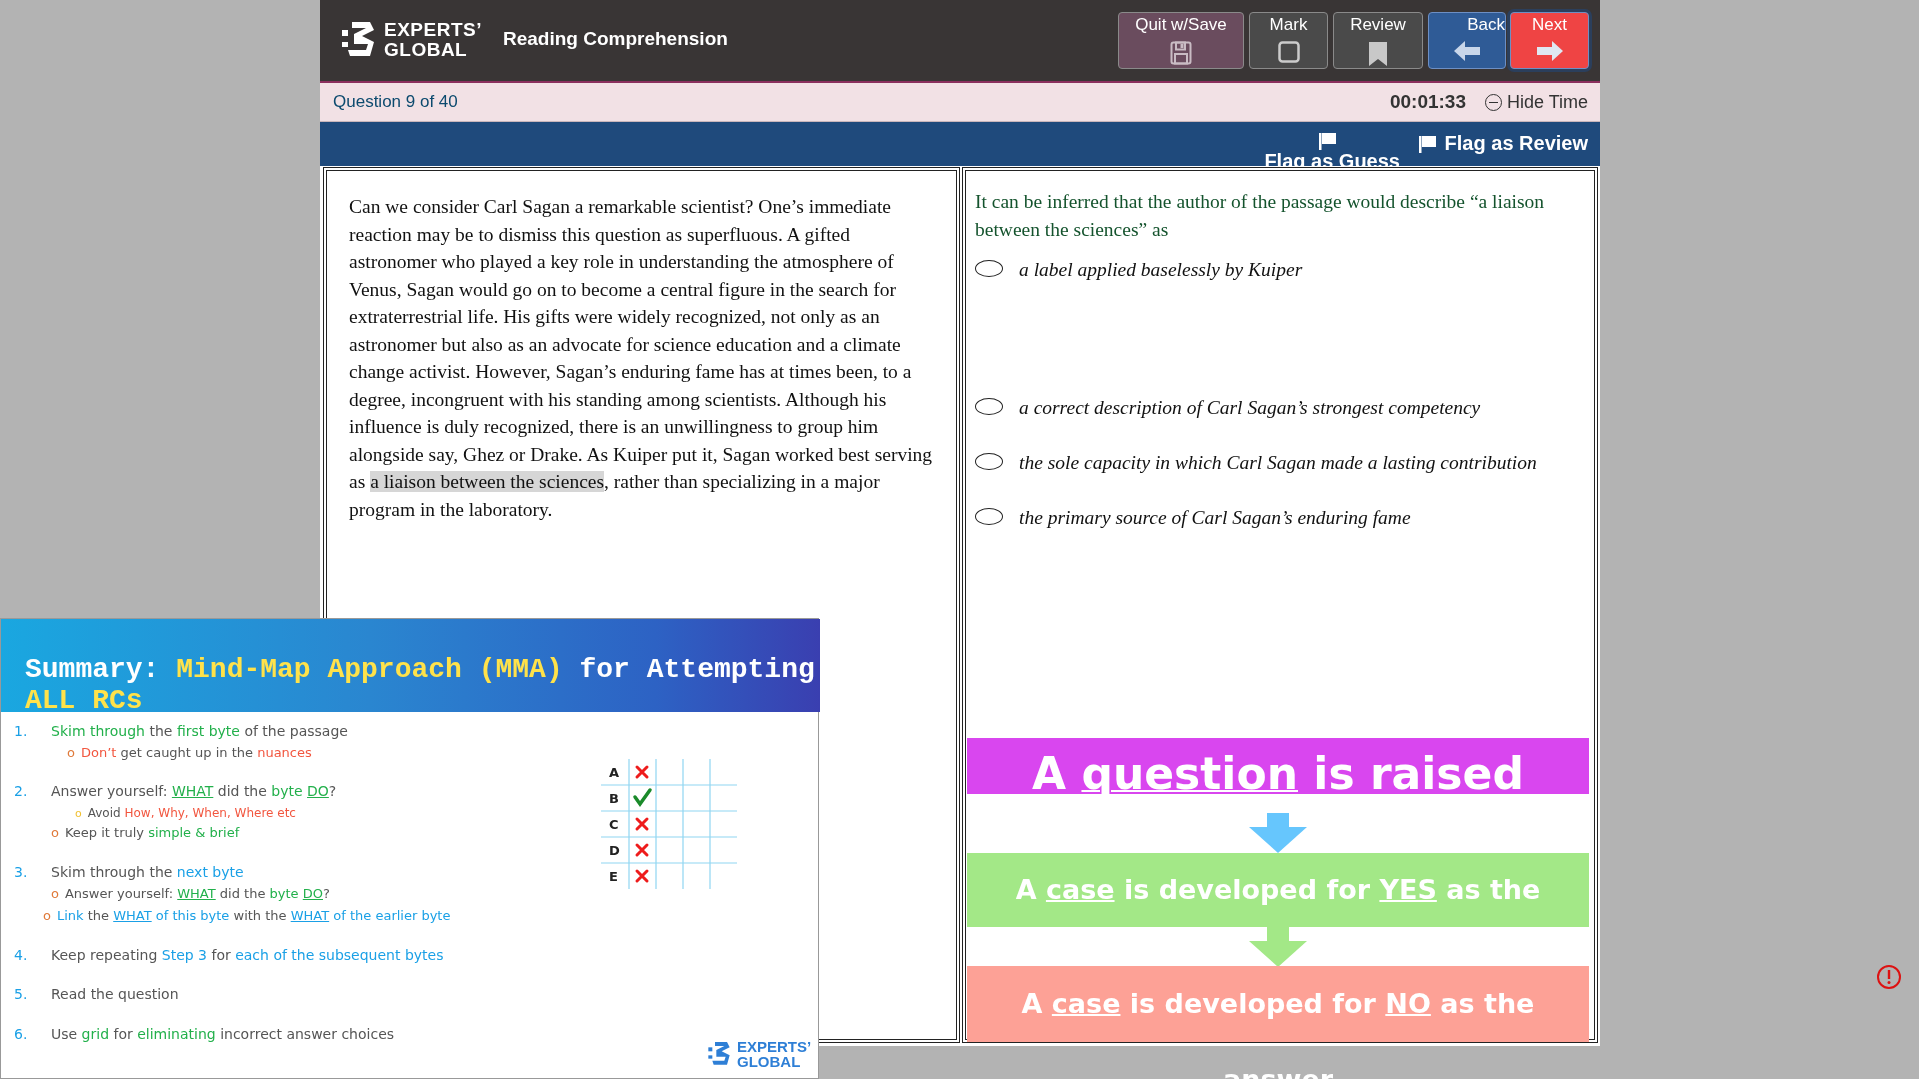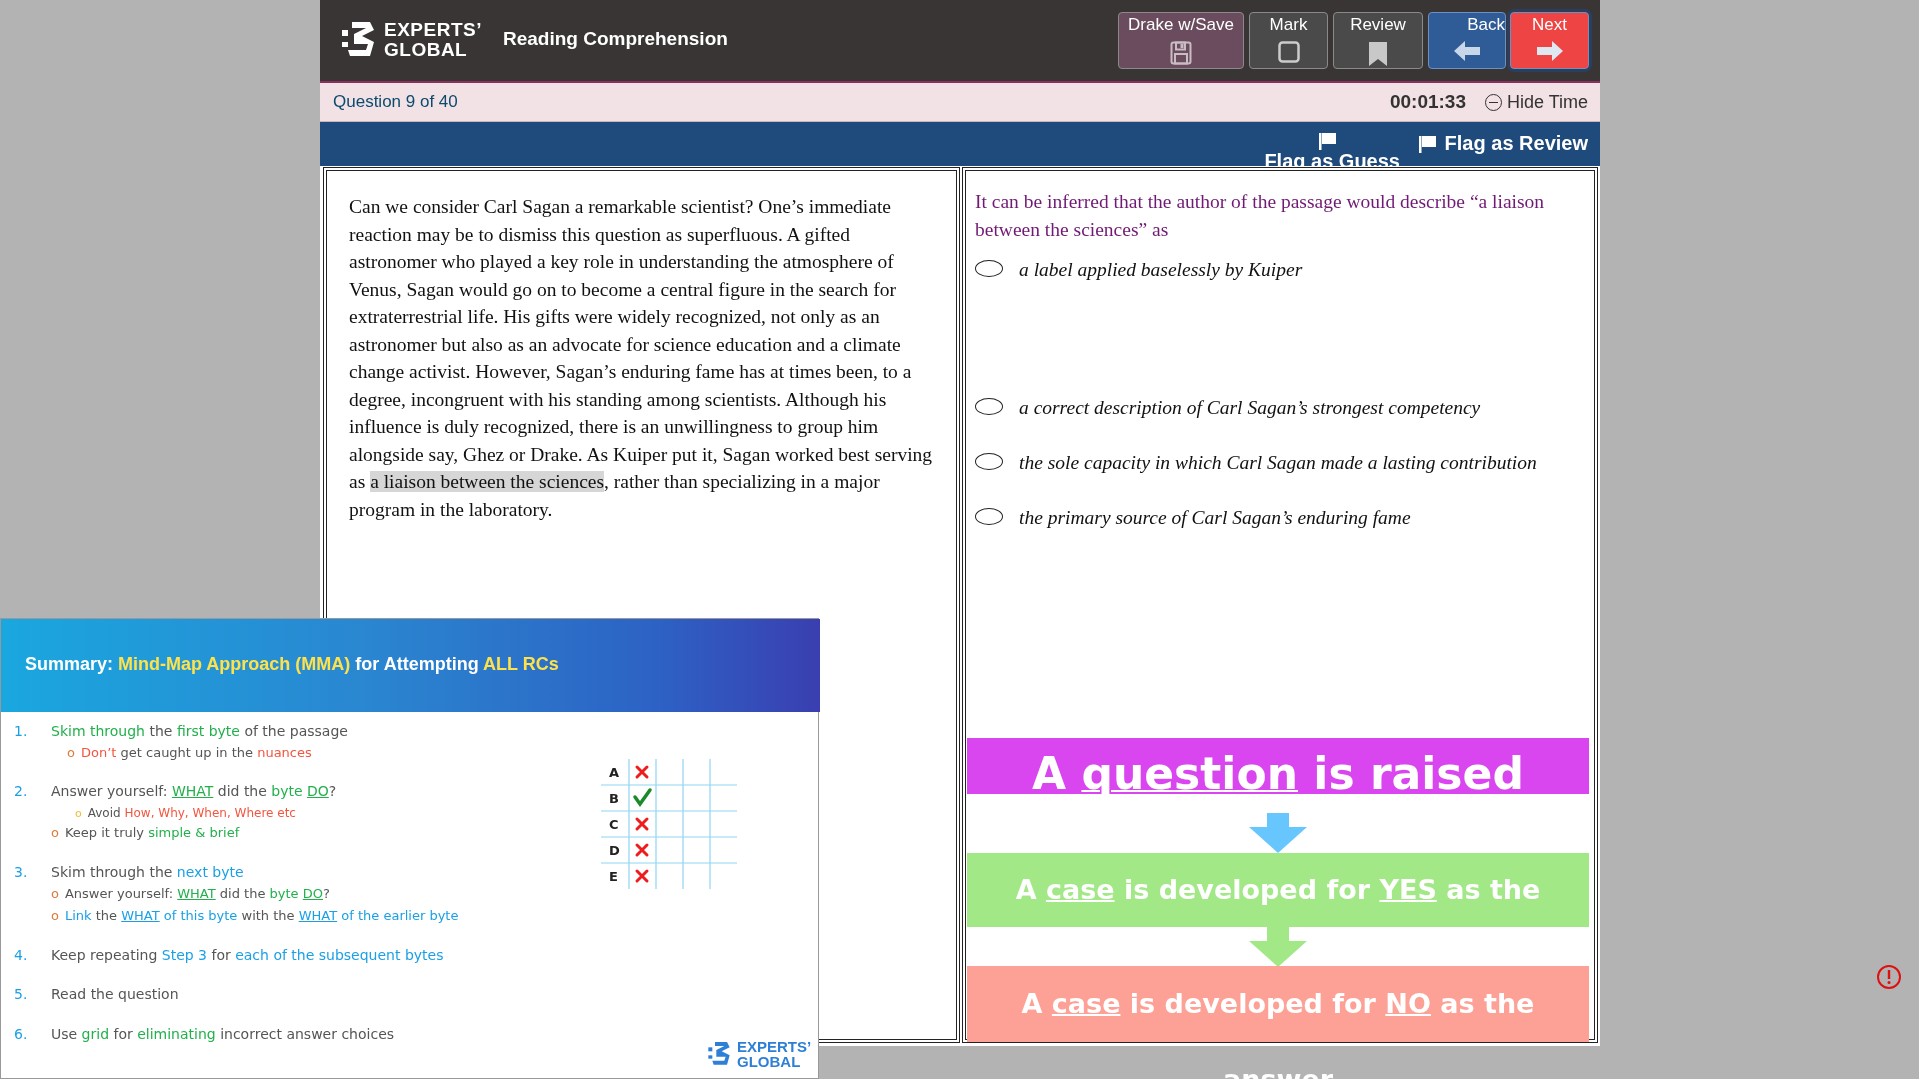--- a/index.html
+++ b/index.html
@@ -26,33 +26,33 @@
   .bluebar { position:absolute; left:0; top:122px; width:1280px; height:44px; background:#1f4a7c; }
   .flag { position:absolute; top:10px; color:#fff; font-weight:bold; font-size:20px; display:flex; align-items:center; }
   .flag-guess { right:200px;flex-direction:column; }
   .flag-review { right:12px; }
   .flag svg { margin-right:8px; }
   .panel { position:absolute; top:167px; height:876px; border:1px solid #222; box-sizing:border-box; outline:1px solid #222; outline-offset:-4px; }
   .panel-left { left:3px; width:637px; }
   .panel-right { left:642px; width:636px; }
   .passage { position:absolute; left:25px; top:25px; width:590px; font-family:"Liberation Serif", serif; font-size:19.5px; line-height:27.5px; color:#111; }
   .hl { background:#d6d6d6; }
-  .stem { position:absolute; left:12px; top:20px; width:600px; font-family:"Liberation Serif", serif; font-size:19.5px; line-height:27.5px; color:#701a75; }
+  .stem { position:absolute; left:12px; top:20px; width:600px; font-family:"Liberation Serif", serif; font-size:19.5px; line-height:27.5px; color:#14532d; }
   .choice { position:absolute; left:12px; width:600px; display:flex; font-family:"Liberation Serif", serif; font-size:19.5px; line-height:27.5px; color:#111;font-style:italic; }
   .radio { width:28px; height:17px; border:1.5px solid #222; border-radius:50%; flex:none; margin-top:4px; margin-right:16px; box-sizing:border-box; }
   .flowchart { position:absolute; left:967px; top:738px; width:622px; height:304px; }
   .fc-box { position:absolute; left:0; width:622px; color:#fff; font-weight:bold; text-align:center; font-family:"DejaVu Sans", sans-serif; }
   .fc-box u { text-decoration-thickness:2px; }
   .fc-1 { top:0; height:56px; background:#d946ef; font-size:44px; line-height:72px; }
   .fc-2 { top:115px; height:74px; background:#a3e887; font-size:27px; line-height:74px; }
   .fc-3 { top:228px; height:76px; background:#fda196; font-size:27px; line-height:76px; }
   .fc-arrow { position:absolute; left:282px; width:58px; height:40px; }
   .overlay { position:absolute; left:0; top:618px; width:819px; height:461px; background:#fff; border:1px solid #999; box-sizing:border-box; }
   .ov-banner { position:absolute; left:0; top:0; width:819px; height:93px; background:linear-gradient(90deg,#1aa7e0 0%,#2a86d0 45%,#2d62c4 80%,#3a3fb0 100%); }
-  .ov-title { position:absolute; left:24px; top:35px; font-size:18px; font-weight:bold; color:#fff; }
+  .ov-title { position:absolute; left:24px; top:35px; font-size:28px; font-weight:bold; color:#fff;font-family:Liberation Mono, monospace; }
   .yellow { color:#ffe24a; }
   .ov-list { position:absolute; left:0; top:96px; width:600px; font-family:"DejaVu Sans", sans-serif; font-size:14px; color:#555; }
   .li { position:absolute; left:13px; white-space:nowrap; }
   .li .num { color:#1aa0e6; display:inline-block; width:37px; }
   .sub { position:absolute; white-space:nowrap; font-size:13px; }
   .bul { color:#e07a3a; margin-right:6px; }
   .bul-y { color:#f0c030; margin-right:6px; font-size:11px; }
   .g { color:#22b04b; }
   .r { color:#f2563f; }
   .b { color:#1aa0e6; }
@@ -73,21 +73,21 @@
         <rect x="2" y="22" width="6" height="5" fill="#fff"></rect>
       </svg>
       <div class="logo-text">
         <div>EXPERTS’</div>
         <div>GLOBAL</div>
       </div>
     </div>
     <div class="section-title">Reading Comprehension</div>
 
     <div class="btn btn-quit">
-      <span>Drake w/Save</span>
+      <span>Quit w/Save</span>
       <svg class="icon" width="22" height="24" viewBox="0 0 22 24">
         <rect x="1.5" y="1.5" width="19" height="21" rx="2" fill="none" stroke="#c9bcc4" stroke-width="2"></rect>
         <rect x="6" y="1.5" width="9" height="7" fill="none" stroke="#c9bcc4" stroke-width="2"></rect>
         <rect x="10.5" y="3" width="3" height="4" fill="#c9bcc4"></rect>
         <rect x="5" y="13" width="12" height="9.5" fill="none" stroke="#c9bcc4" stroke-width="2"></rect>
       </svg>
     </div>
     <div class="btn btn-mark">
       <span>Mark</span>
       <svg class="icon" width="22" height="22" viewBox="0 0 22 22">
@@ -208,21 +208,21 @@
     </div>
     <div class="sub" style="left:50px;top:110px">
       <span class="bul">o</span><span>Keep it truly </span><span class="g">simple &amp; brief</span>
     </div>
     <div class="li" style="top:149px">
       <span class="num">3.</span><span>Skim through the </span><span class="b">next byte</span>
     </div>
     <div class="sub" style="left:50px;top:171px">
       <span class="bul">o</span><span>Answer yourself: </span><u class="g">WHAT</u><span> did the </span><span class="g">byte</span><span> </span><u class="g">DO</u><span>?</span>
     </div>
-    <div class="sub" style="left:50px;top:193px">
+    <div class="sub" style="left:42px;top:193px">
       <span class="bul">o</span><span class="b">Link</span><span> the </span><u class="b">WHAT</u><span class="b"> of this byte</span><span> with the </span><u class="b">WHAT</u><span class="b"> of the earlier byte</span>
     </div>
     <div class="li" style="top:232px">
       <span class="num">4.</span><span>Keep repeating </span><span class="b">Step 3</span><span> for </span><span class="b">each of the subsequent bytes</span>
     </div>
     <div class="li" style="top:271px">
       <span class="num">5.</span><span>Read the question</span>
     </div>
     <div class="li" style="top:311px">
       <span class="num">6.</span><span>Use </span><span class="g">grid</span><span> for </span><span class="g">eliminating</span><span> incorrect answer choices</span>

